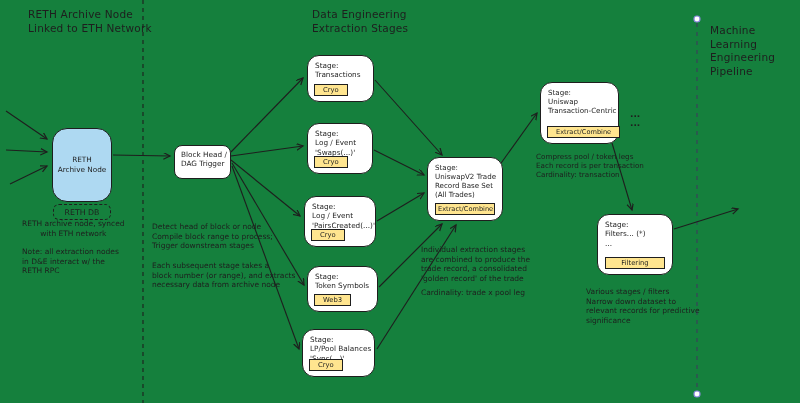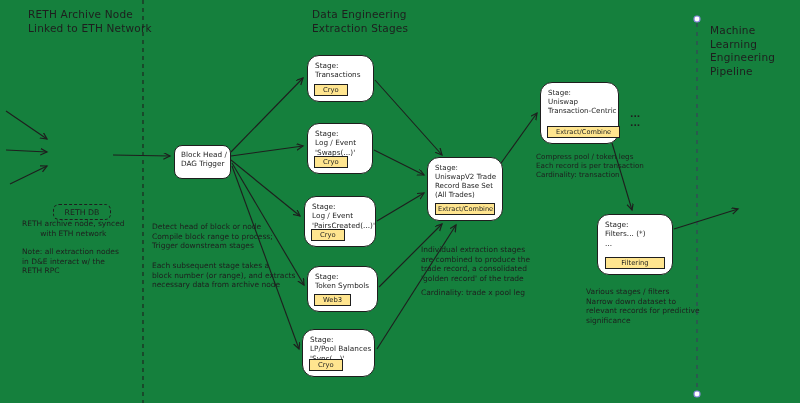--- a/index.html
+++ b/index.html
@@ -61,20 +61,22 @@
     <line x1="674" y1="229" x2="738" y2="209" stroke="#1e1e1e" stroke-width="1.1" marker-end="url(#ah)"></line>
   </svg>
 
   <div class="titletext ml" style="left:28px;top:8px;">RETH Archive Node
 Linked to ETH Network</div>
   <div class="titletext ml" style="left:312px;top:8px;">Data Engineering
 Extraction Stages</div>
   <div class="titletext ml" style="left:710px;top:24px;">Machine Learning
 Engineering Pipeline</div>
 
+  <div id="blue-node" class="ml">RETH
+Archive Node</div>
   <div id="db-box">RETH DB</div>
   <div class="note ml" style="left:22px;top:219px;text-align:center;">RETH archive node, synced
 with ETH network</div>
   <div class="note ml" style="left:22px;top:247px;">Note: all extraction nodes
 in D&amp;E interact w/ the
 RETH RPC</div>
 
   <div class="shape" style="left:174px;top:145px;width:57px;height:34px;border-radius:8px;">
     <div class="lbl ml" style="left:6px;top:4px;">Block Head /
 DAG Trigger</div>

